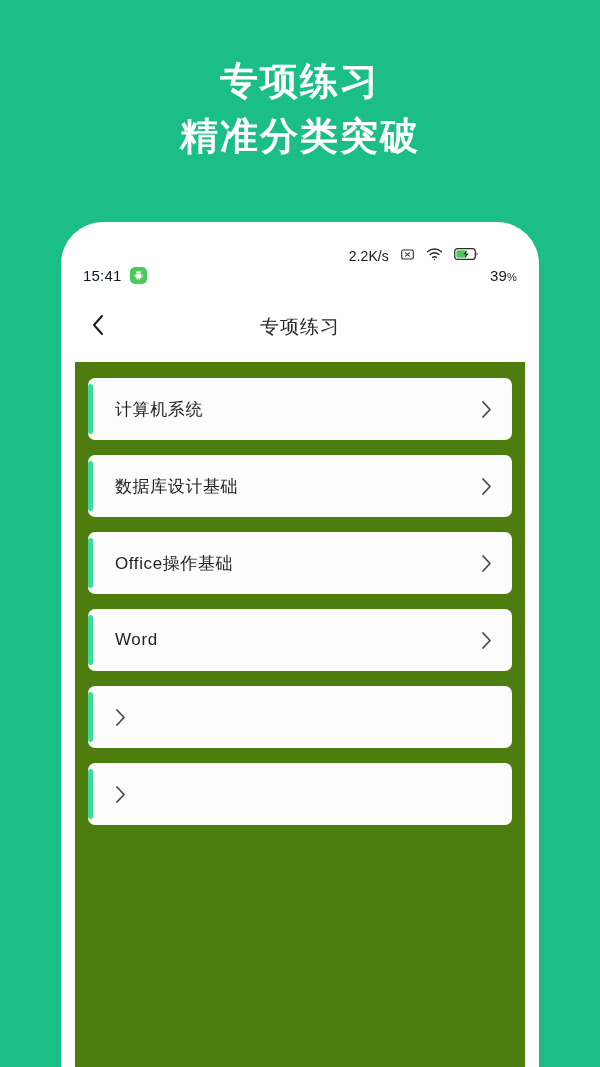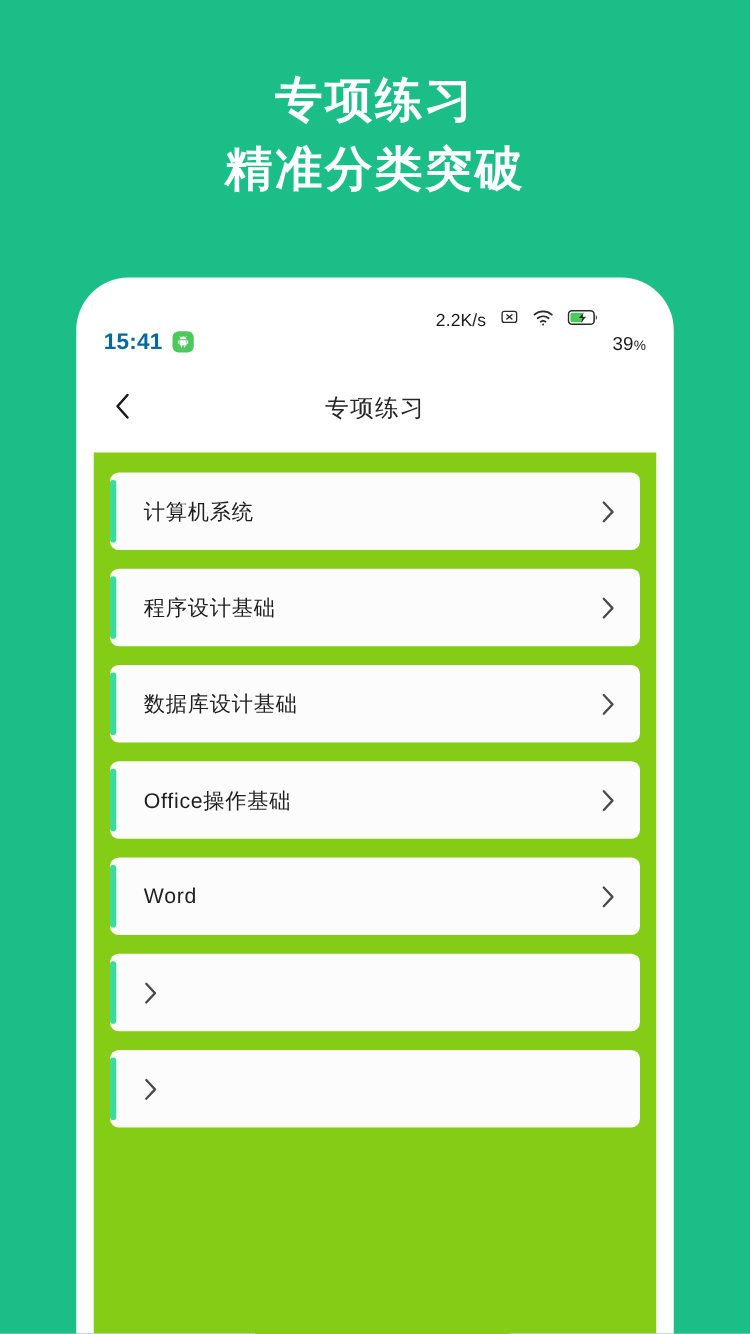--- a/index.html
+++ b/index.html
@@ -30,21 +30,21 @@
     overflow:hidden;
   }
 
   
   .statusbar {
     position:relative; height:70px;
     display:flex; align-items:flex-end; justify-content:space-between;
     padding:0 22px 8px 22px;
   }
   .sb-left { display:flex; align-items:center; gap:8px; }
-  .sb-time { font-size:18px; color:#0369a1; font-weight:700; letter-spacing:.2px; }
+  .sb-time { font-size:15px; color:#0f172a; font-weight:400; letter-spacing:.2px; }
   .app-badge {
     width:17px; height:17px; border-radius:5px; background:#4CC85C;
     display:flex; align-items:center; justify-content:center;
   }
   .app-badge svg { display:block; }
   .sb-right { display:flex; align-items:center; gap:11px; }
   .sb-speed { font-size:14px; color:#1A1A1A; letter-spacing:.1px; }
   .sb-pct { font-size:15px; color:#1A1A1A; letter-spacing:.2px;margin-top:39px; }
   .sb-pct .u { font-size:11px; }
   .ic { display:block; }
@@ -59,21 +59,21 @@
     align-items:center; justify-content:center;
   }
   .nav-title {
     position:absolute; left:0; right:0; text-align:center;
     font-size:19px; color:#262626; letter-spacing:1px;
     pointer-events:none;
   }
 
   
   .list {
-    margin:0 14px 0 14px; background:#84cc16;
+    margin:0 14px 0 14px; background:#4d7c0f;
     height:705px; padding:16px 13px 0 13px;
     display:flex; flex-direction:column; gap:15px;
   }
   .card {
     position:relative; height:62px; background:#FCFCFC;
     border-radius:7px; display:flex; align-items:center;
     padding:0 20px 0 27px; flex:0 0 auto;
   }
   .accent {
     position:absolute; left:0; top:6px; bottom:6px; width:5px;
@@ -157,29 +157,20 @@
       <span class="accent"></span>
       <span class="card-label">计算机系统</span>
       <span class="chev">
         <svg width="11" height="19" viewBox="0 0 11 19" fill="none" stroke="#4A4A4A" stroke-width="1.8" stroke-linecap="round" stroke-linejoin="round">
             <path d="M2 2l7 7.5L2 17"></path>
           </svg>
       </span>
     </div>
 
 
-    <div class="card">
-      <span class="accent"></span>
-      <span class="card-label">程序设计基础</span>
-      <span class="chev">
-        <svg width="11" height="19" viewBox="0 0 11 19" fill="none" stroke="#4A4A4A" stroke-width="1.8" stroke-linecap="round" stroke-linejoin="round">
-            <path d="M2 2l7 7.5L2 17"></path>
-          </svg>
-      </span>
-    </div>
 
 
     <div class="card">
       <span class="accent"></span>
       <span class="card-label">数据库设计基础</span>
       <span class="chev">
         <svg width="11" height="19" viewBox="0 0 11 19" fill="none" stroke="#4A4A4A" stroke-width="1.8" stroke-linecap="round" stroke-linejoin="round">
             <path d="M2 2l7 7.5L2 17"></path>
           </svg>
       </span>

